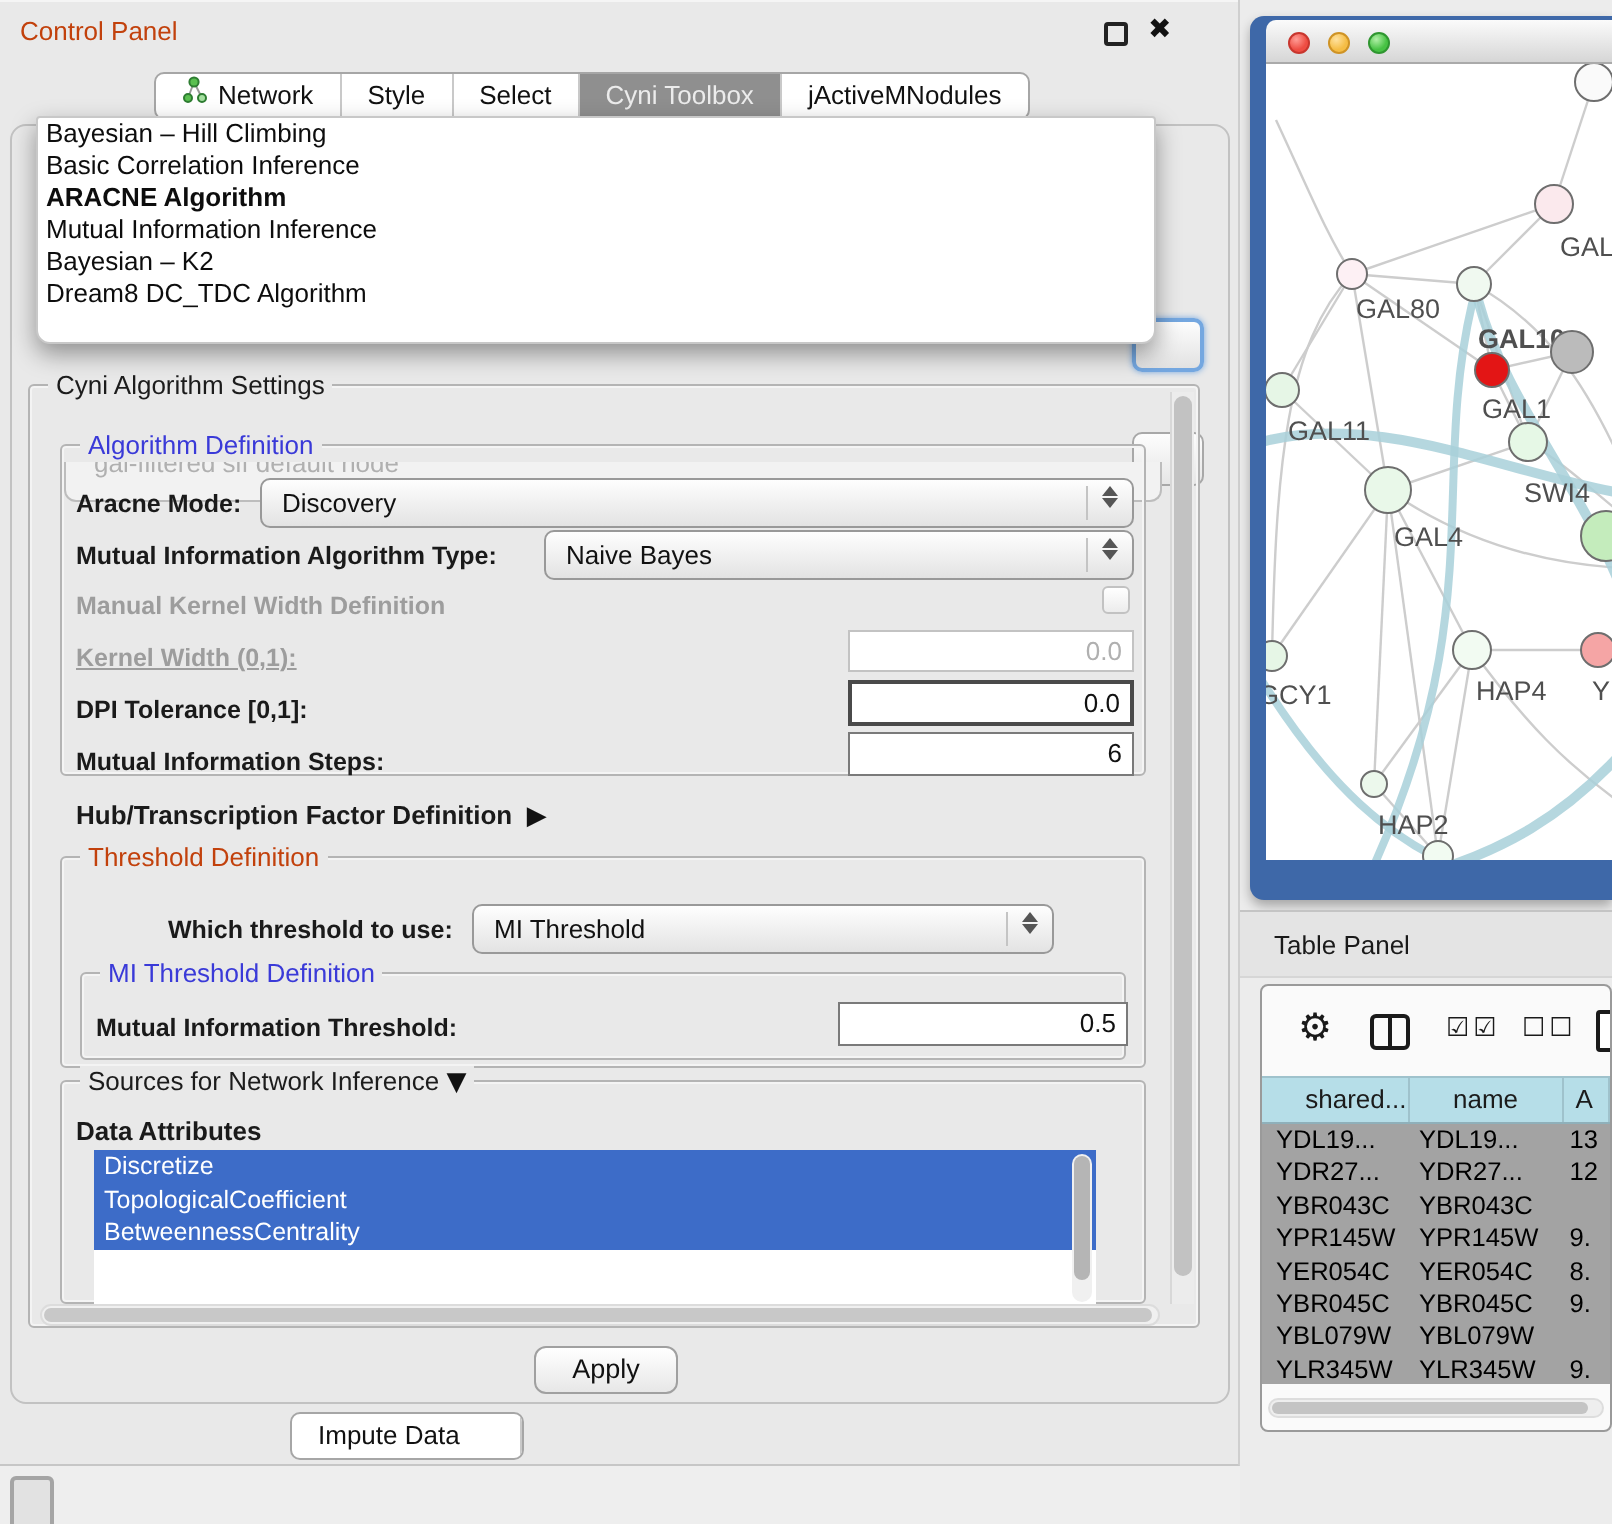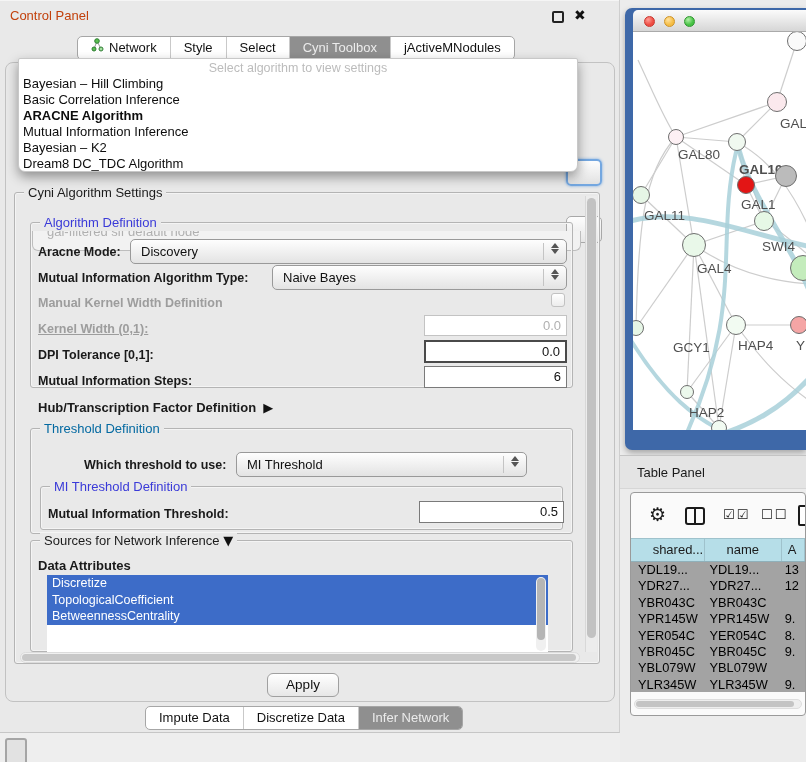--- a/index.html
+++ b/index.html
@@ -11,34 +11,34 @@
   .cp-titlebar { position:absolute; left:0; top:0; width:100%; height:30px; border-top:1px solid #f5f5f5; }
   .cp-title { position:absolute; left:10px; top:7px; font-size:13px; color:#c2410c; }
   .float-icon { position:absolute; left:552px; top:10px; width:12px; height:12px; border:2px solid #222; border-radius:2px; }
   .close-icon { position:absolute; left:574px; top:6px; font-size:14px; font-weight:bold; color:#111; font-family:"DejaVu Sans",sans-serif; }
 
   .seg-tabs { position:absolute; display:inline-flex; background:#fff; border:1px solid #a6a6a6; border-radius:5px; overflow:hidden; height:24px; }
   .seg-tabs .tab { display:flex; align-items:center; gap:5px; padding:0 13px; font-size:13px; color:#111; line-height:22px; border-right:1px solid #c9c9c9; cursor:default; white-space:nowrap; }
   .seg-tabs .tab:last-child { border-right:none; }
   .seg-tabs .tab.sel { background:#8f8f8f; color:#ececec; }
   #cp-tabs { left:77px; top:36px; }
-  #bottom-tabs { left:145px; top:706px; }
+  #bottom-tabs { left:145px; top:706px;flex-direction:column; }
 
   .cp-inner { position:absolute; left:5px; top:62px; width:610px; height:640px; border:1px solid #c2c2c2; border-radius:8px; }
 
   
   .ghost-combo { position:absolute; left:26px; top:168px; width:549px; height:20px; border:1px solid #bdbdbd; border-top:none; border-radius:0 0 6px 6px; background:#f2f2f2; overflow:hidden; }
   .ghost-combo span { position:absolute; left:14px; top:-7px; font-size:13px; color:#b0b0b0; }
   .frag1 { position:absolute; left:560px; top:96px; width:36px; height:27px; border:2px solid #74a7e0; box-shadow:0 0 3px #74a7e0; border-radius:5px; background:linear-gradient(#fdfdfd,#e2e2e2); }
   .frag2 { position:absolute; left:560px; top:153px; width:36px; height:27px; border:1px solid #a8a8a8; border-radius:5px; background:linear-gradient(#fdfdfd,#e6e6e6); }
 
   
   .group { position:absolute; border:1px solid #b4b4b4; border-radius:3px; box-shadow:inset 0 0 0 1px #f4f4f4; }
   .group-title { position:absolute; font-size:13px; background:#e9e9e9; padding:0 4px; white-space:nowrap; }
-  .t-black { color:#1c1c1c; } .t-blue { color:#3a3ad8; } .t-green { color:#0369a1;text-align:center; }
+  .t-black { color:#1c1c1c; } .t-blue { color:#3a3ad8; } .t-green { color:#c2410c;text-align:center; }
 
   .lbl { position:absolute; font-size:12.5px; font-weight:bold; color:#1a1a1a; white-space:nowrap; }
   .lbl.dis { color:#9d9d9d; }
 
   .combo { position:absolute; height:25px; border:1px solid #999; border-radius:5px; background:linear-gradient(#fefefe,#e3e3e3); font-size:13px; line-height:23px; padding-left:10px; color:#111; }
   .stepper { position:absolute; right:7px; top:3px; width:9px; display:flex; flex-direction:column; align-items:center; gap:1px; }
   .stepper i { width:0; height:0; border-left:4px solid transparent; border-right:4px solid transparent; }
   .stepper .up { border-bottom:5px solid #555; }
   .stepper .dn { border-top:5px solid #555; }
   .combo::before { content:""; position:absolute; right:22px; top:3px; bottom:3px; width:1px; background:#c4c4c4; }
@@ -241,21 +241,20 @@
         </div>
         <div class="tab">
           <span>Discretize Data</span>
         </div>
         <div class="tab sel">
           <span>Infer Network</span>
         </div>
       </div>
 
     <div class="popup">
-      <div class="popup-ph">Select algorithm to view settings</div>
       <div id="popup-items">
           <div class="popup-item">Bayesian – Hill Climbing</div>
           <div class="popup-item">Basic Correlation Inference</div>
           <div class="popup-item sel">ARACNE Algorithm</div>
           <div class="popup-item">Mutual Information Inference</div>
           <div class="popup-item">Bayesian – K2</div>
           <div class="popup-item">Dream8 DC_TDC Algorithm</div>
         </div>
     </div>
   </section>
@@ -314,21 +313,21 @@
         <div class="net-node" style="left: 142px; top: 133px; height: 22px; width: 22px; background: rgb(187, 187, 187);"></div>
         <div class="net-node" style="left: -1px; top: 154px; height: 18px; width: 18px; background: rgb(230, 246, 230);"></div>
         <div class="net-label" style="left: 11px; top: 176px;">GAL11</div>
         <div class="net-node" style="left: 121px; top: 179px; height: 20px; width: 20px; background: rgb(230, 248, 230);"></div>
         <div class="net-label" style="left: 108px; top: 165px;">GAL1</div>
         <div class="net-label" style="left: 129px; top: 207px;">SWI4</div>
         <div class="net-node" style="left: 49px; top: 201px; height: 24px; width: 24px; background: rgb(233, 248, 233);"></div>
         <div class="net-label" style="left: 64px; top: 229px;">GAL4</div>
         <div class="net-node" style="left: 157px; top: 223px; height: 26px; width: 26px; background: rgb(196, 236, 188);"></div>
         <div class="net-node" style="left: -5px; top: 288px; height: 16px; width: 16px; background: rgb(230, 246, 230);"></div>
-        <div class="net-label" style="left: -4px; top: 308px; margin-left: 44px;">GCY1</div>
+        <div class="net-label" style="left: -4px; top: 308px;">GCY1</div>
         <div class="net-node" style="left: 93px; top: 283px; height: 20px; width: 20px; background: rgb(242, 251, 242);"></div>
         <div class="net-label" style="left: 105px; top: 306px;">HAP4</div>
         <div class="net-node" style="left: 157px; top: 284px; height: 18px; width: 18px; background: rgb(245, 165, 165);"></div>
         <div class="net-label" style="left: 163px; top: 306px;">Y</div>
         <div class="net-node" style="left: 47px; top: 353px; height: 14px; width: 14px; background: rgb(236, 248, 236);"></div>
         <div class="net-label" style="left: 56px; top: 373px;">HAP2</div>
         <div class="net-node" style="left: 78px; top: 388px; height: 16px; width: 16px; background: rgb(242, 251, 242);"></div>
       </div>
   </section>
 

